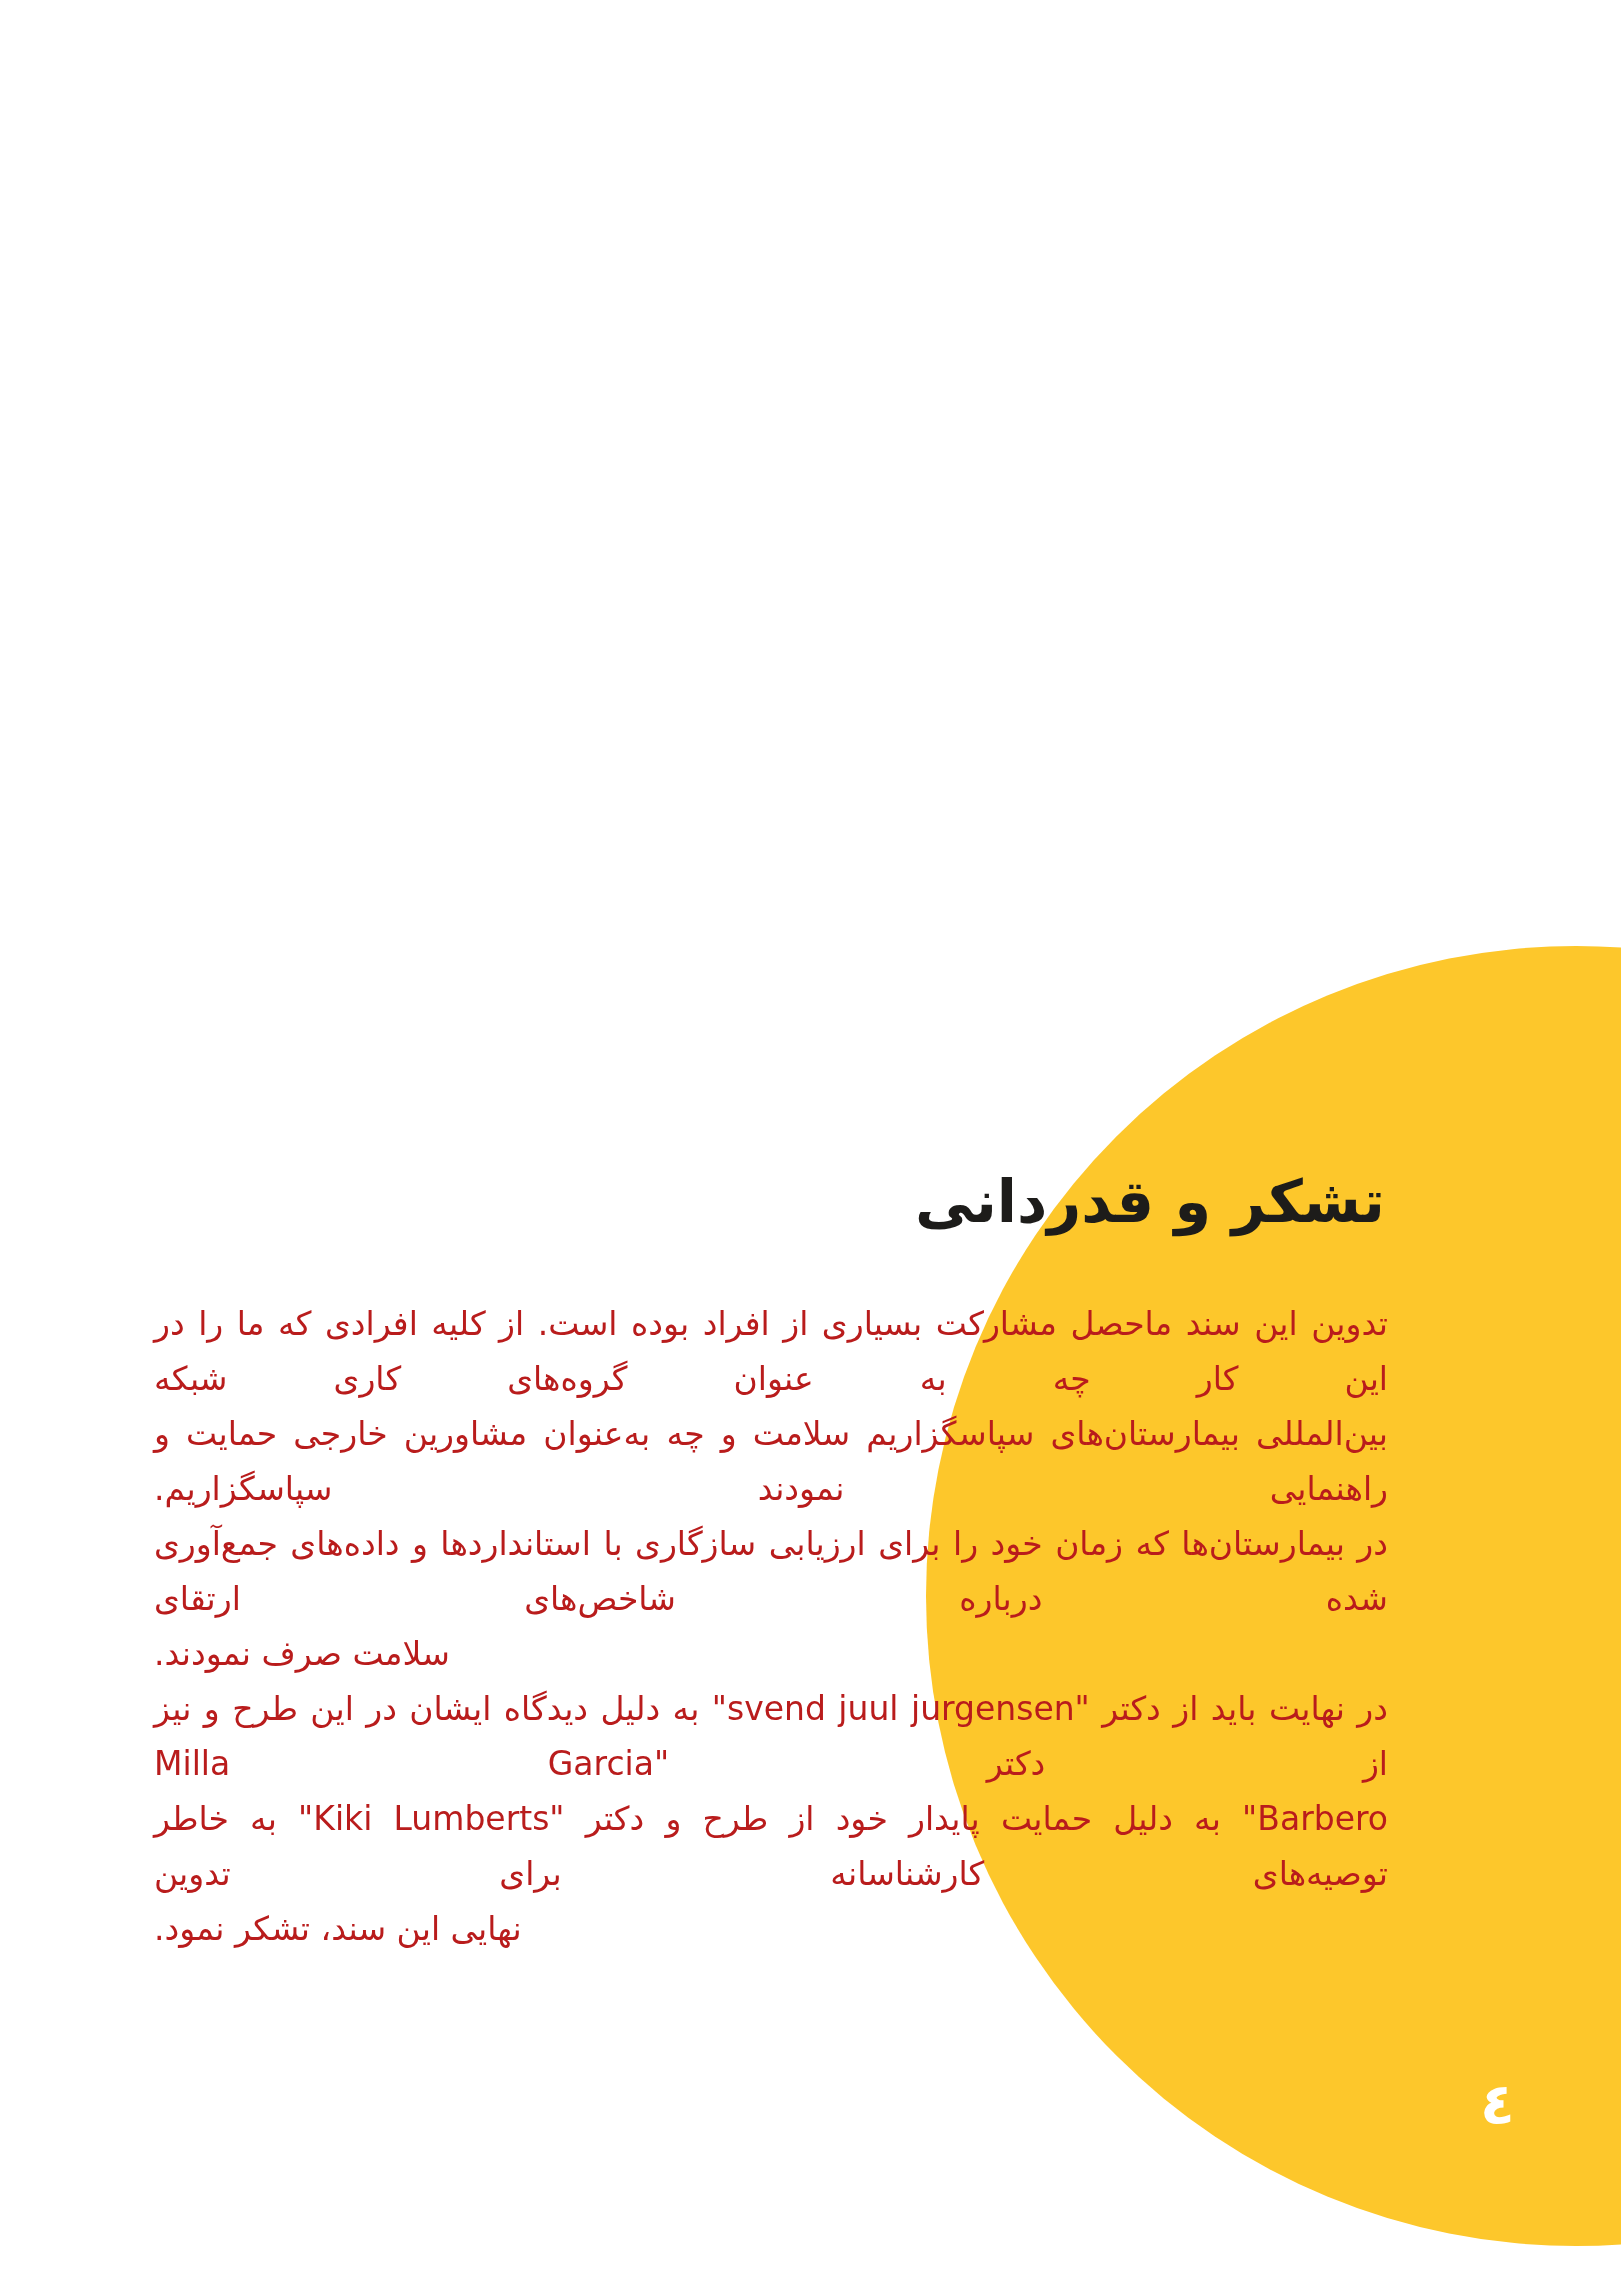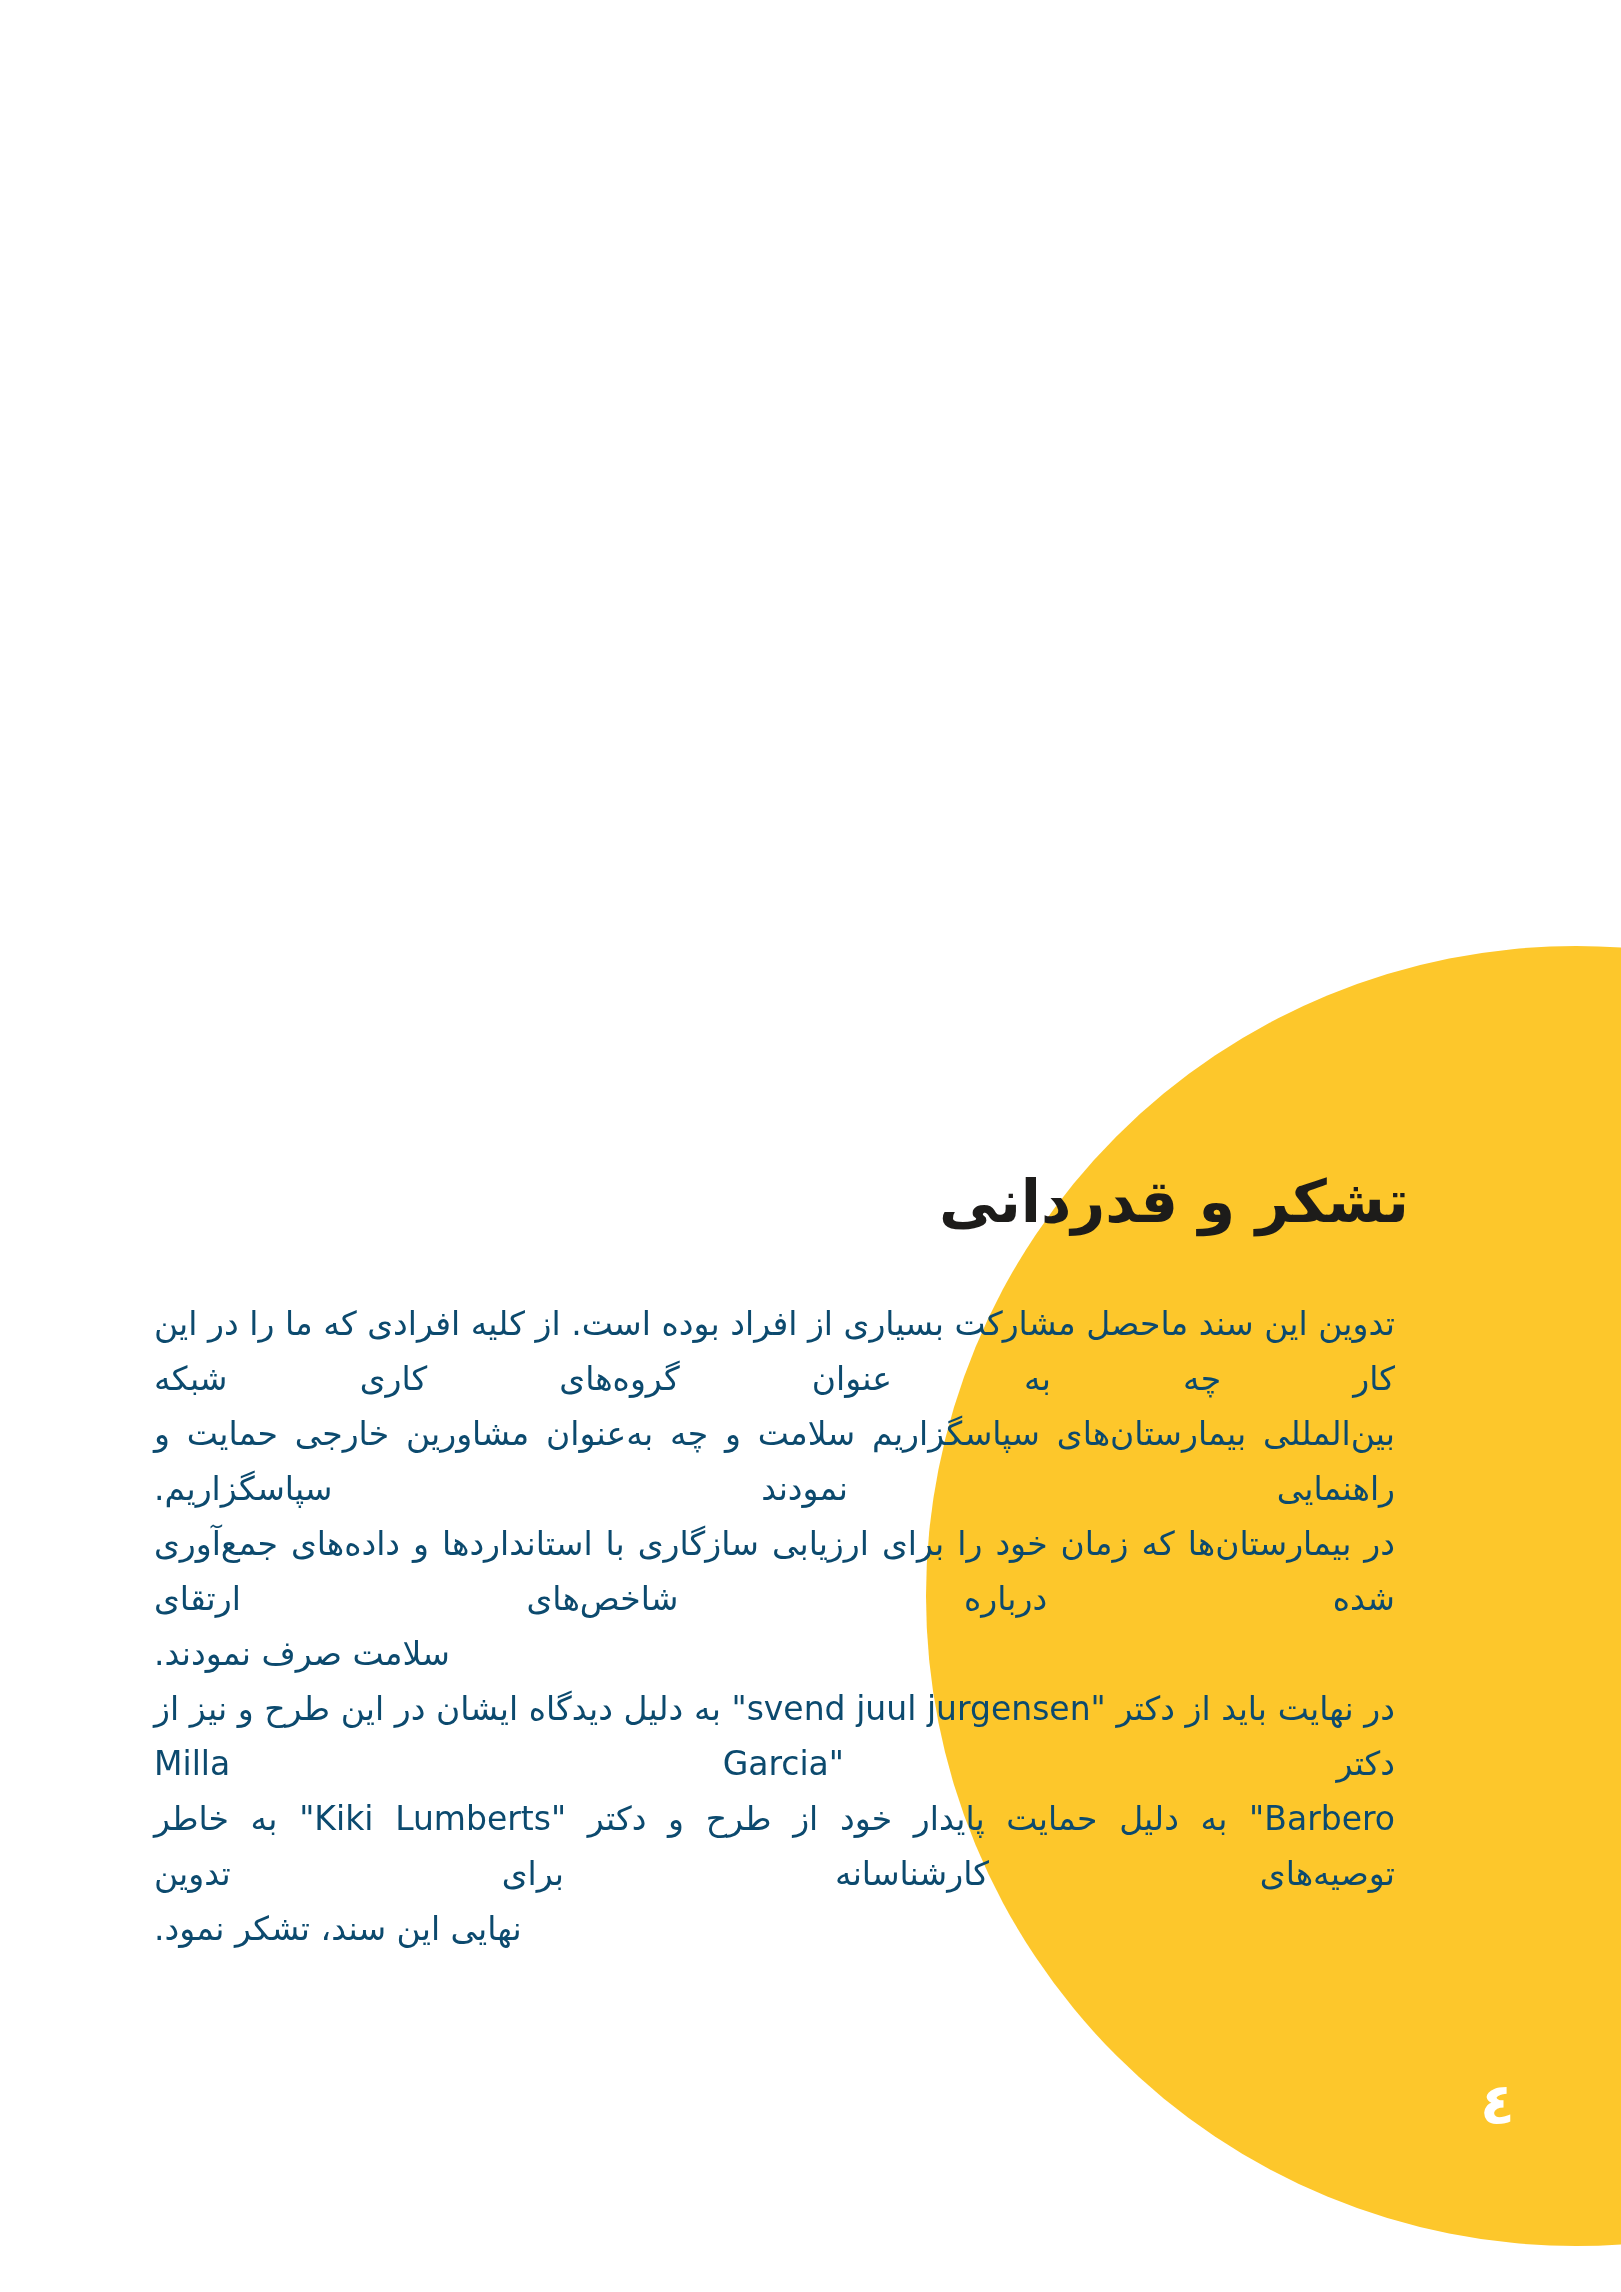--- a/index.html
+++ b/index.html
@@ -12,35 +12,35 @@
   }
   .circle{
     position:absolute;
     left:926px;top:946px;
     width:1300px;height:1300px;
     border-radius:50%;
     background:#FDC72B;
   }
   .heading{
     position:absolute;
-    right:212px;top:1168px;
+    right:236px;top:1168px;
     margin:0;
     direction:rtl;
     font-size:59px;
     font-weight:bold;
     line-height:1.15;
     color:#1d1c1a;
     letter-spacing:1px;
     white-space:nowrap;
   }
   .body-text{
     position:absolute;
-    right:226px;left:154px;top:1296px;
+    right:233px;left:154px;top:1296px;
     direction:rtl;
-    color:#0c4a6e;
+    color:#b91c1c;
     font-size:33px;
     line-height:55px;
   }
   .body-text p{margin:0;padding:0;}
   .para-narrow{padding-left:69px;}
   .line{
     text-align:justify;
     text-align-last:justify;
     text-justify:inter-word;
   }

